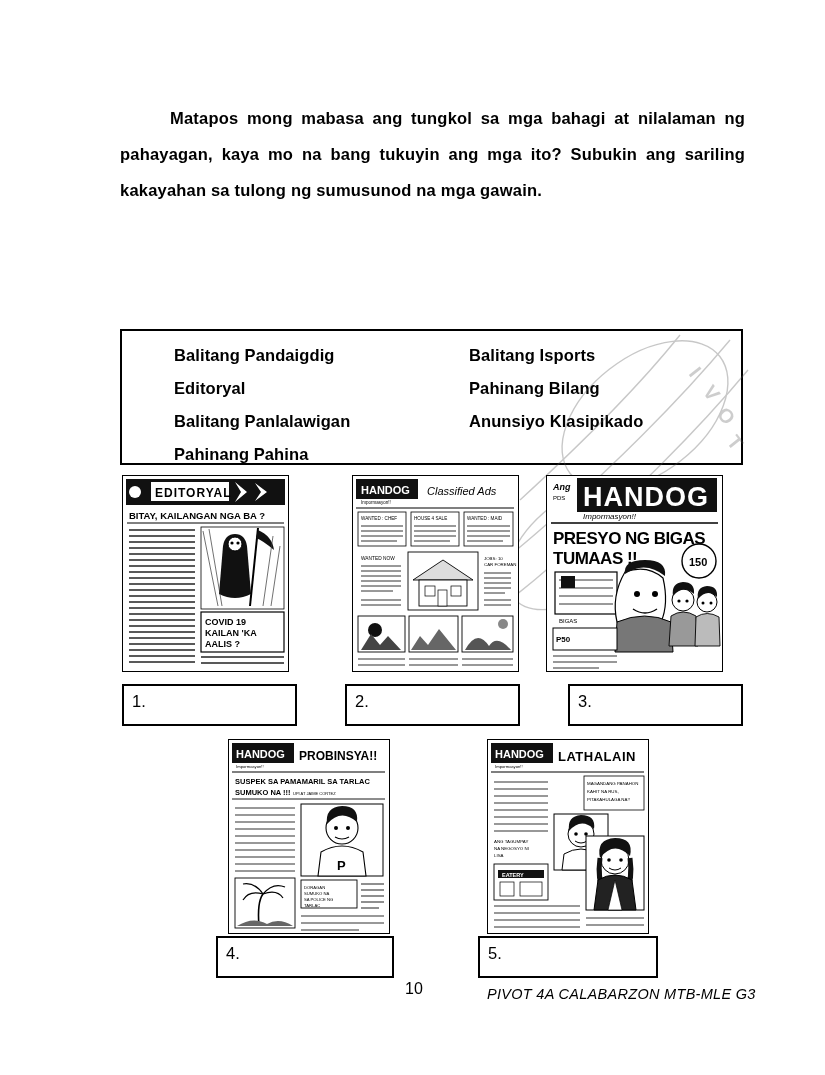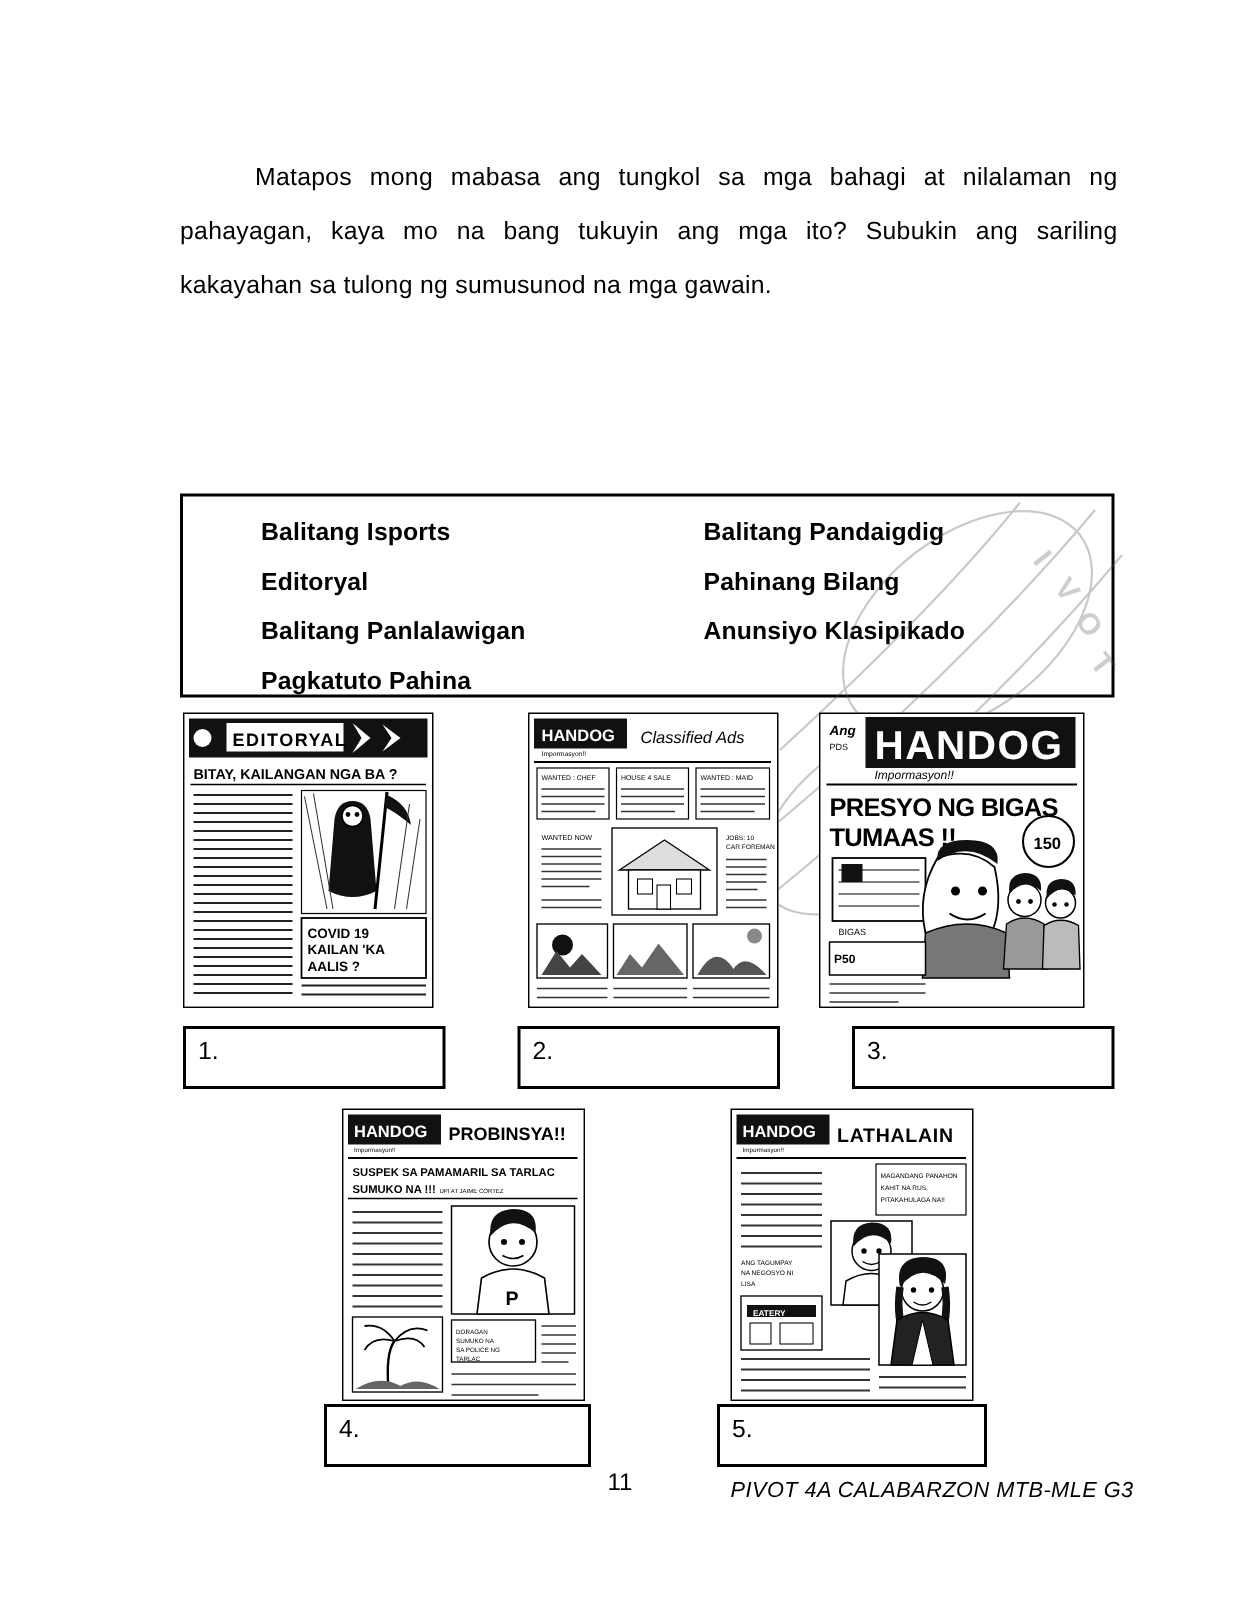--- a/index.html
+++ b/index.html
@@ -29,20 +29,21 @@
   }
   .para {
     font-size: 16.5px;
     line-height: 36px;
     text-align: justify;
     margin: 0 0 0 0;
     letter-spacing: 0.2px;
   }
   .para.indent {
     text-indent: 50px;
+    font-weight: bold;
   }
   .para b, .bold-label {
     font-weight: bold;
   }
   .gawain-block {
     margin-top: 6px;
   }
   
   .answer-box {
     position: absolute;
@@ -121,27 +122,27 @@
 <body>
 
 <div class="page">
 
   <div class="content">
     <p class="para indent">Matapos mong mabasa ang tungkol sa mga bahagi at nilalaman ng pahayagan, kaya mo na bang tukuyin ang mga ito? Subukin ang sariling kakayahan sa tulong ng sumusunod na mga gawain.</p>
   </div>
 
   <div class="answer-box">
     <div class="answer-grid">
+      <div>Balitang Pandaigdig</div>
       <div>Balitang Isports</div>
-      <div>Balitang Pandaigdig</div>
       <div>Editoryal</div>
       <div>Pahinang Bilang</div>
       <div>Balitang Panlalawigan</div>
       <div>Anunsiyo Klasipikado</div>
-      <div>Pagkatuto Pahina</div>
+      <div>Pahinang Pahina</div>
     </div>
   </div>
 
   <svg class="watermark" viewBox="0 0 330 360">
     <g fill="none" stroke="#555" stroke-width="1.4">
       <path d="M300 10 C250 70 180 140 110 200 C70 235 30 265 5 285"></path>
       <path d="M318 40 C268 100 198 170 128 230 C88 265 48 295 20 315"></path>
       <path d="M250 5 C210 55 150 115 90 170"></path>
       <ellipse cx="215" cy="85" rx="95" ry="58" transform="rotate(-38 215 85)"></ellipse>
       <ellipse cx="150" cy="215" rx="85" ry="48" transform="rotate(-38 150 215)"></ellipse>
@@ -507,16 +508,16 @@
     </svg>
   </div>
 
   <div class="num-box" style="left:216px; top:936px; width:178px; height:42px;">
     <span>4.</span>
   </div>
   <div class="num-box" style="left:478px; top:936px; width:180px; height:42px;">
     <span>5.</span>
   </div>
 
-  <div class="footer-pagenum">11</div>
+  <div class="footer-pagenum">10</div>
   <div class="footer-right">PIVOT 4A CALABARZON MTB-MLE  G3</div>
 
 </div>
 
 </body></html>

